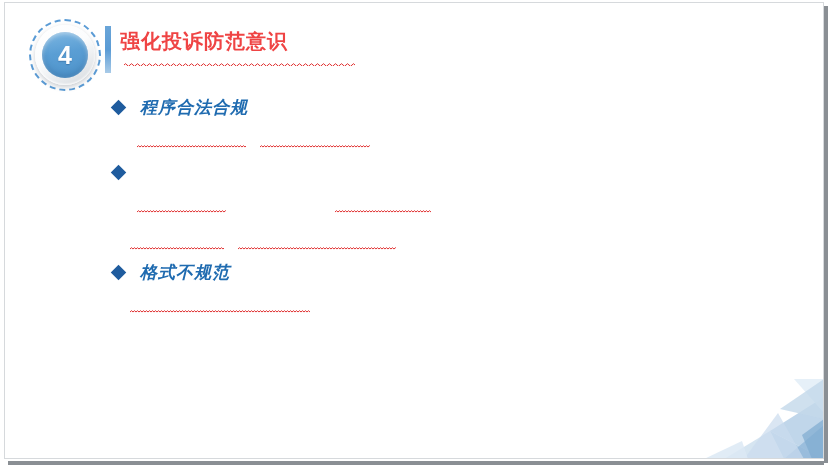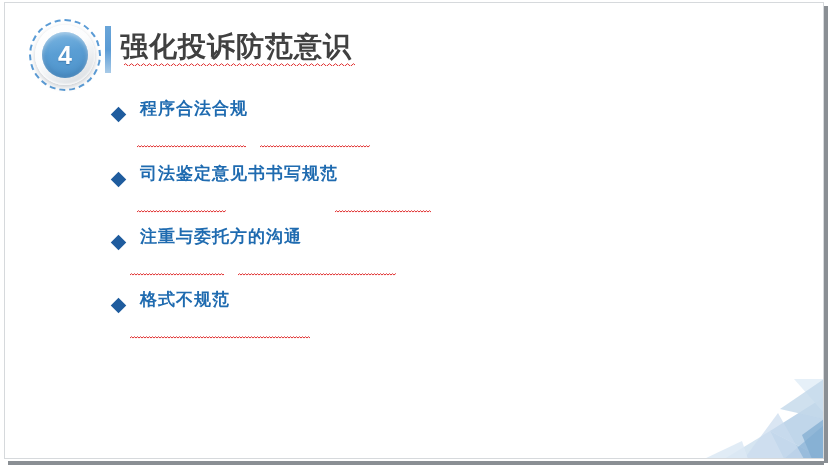--- a/index.html
+++ b/index.html
@@ -117,23 +117,23 @@
     top: 26px;
     width: 6px;
     height: 47px;
     background: linear-gradient(180deg, #6aa5d8 0%, #5a9bd5 50%, #a9cbe8 100%);
     z-index: 10;
   }
   .title-text {
     position: absolute;
     left: 120px;
     top: 28px;
-    font-size: 28px;
-    font-weight: bold;
-    color: #404040;
+    font-size: 20px;
+    font-weight: bold;
+    color: #ef4444;
     letter-spacing: 1px;
     white-space: nowrap;
     z-index: 10;
   }
   .title-squiggle {
     position: absolute;
     left: 124px;
     top: 62px;
     width: 232px;
     height: 4px;
@@ -143,22 +143,23 @@
   
   .body-list {
     position: absolute;
     left: 110px;
     top: 94px;
     width: 600px;
     z-index: 8;
   }
   .item-head {
     display: flex;
-    align-items: flex-end;
+    align-items: center;
     height: 26px;
+    font-style: italic;
   }
   .bullet-diamond {
     width: 11px;
     height: 11px;
     background: #1f5c9e;
     transform: rotate(45deg);
     flex: 0 0 auto;
     margin-right: 16px;
     margin-left: 3px;
   }
@@ -236,35 +237,30 @@
       <span class="sub-row">调查材料质证、鉴定过程见证、收费合理性</span>
     <svg class="sub-squiggle" viewBox="0 0 109.44 4" preserveAspectRatio="none" style="left: 0px; width: 109.44px;">
           <path d="M0 3 Q1.5 0.4 3 3 Q4.5 0.4 6 3 Q7.5 0.4 9 3 Q10.5 0.4 12 3 Q13.5 0.4 15 3 Q16.5 0.4 18 3 Q19.5 0.4 21 3 Q22.5 0.4 24 3 Q25.5 0.4 27 3 Q28.5 0.4 30 3 Q31.5 0.4 33 3 Q34.5 0.4 36 3 Q37.5 0.4 39 3 Q40.5 0.4 42 3 Q43.5 0.4 45 3 Q46.5 0.4 48 3 Q49.5 0.4 51 3 Q52.5 0.4 54 3 Q55.5 0.4 57 3 Q58.5 0.4 60 3 Q61.5 0.4 63 3 Q64.5 0.4 66 3 Q67.5 0.4 69 3 Q70.5 0.4 72 3 Q73.5 0.4 75 3 Q76.5 0.4 78 3 Q79.5 0.4 81 3 Q82.5 0.4 84 3 Q85.5 0.4 87 3 Q88.5 0.4 90 3 Q91.5 0.4 93 3 Q94.5 0.4 96 3 Q97.5 0.4 99 3 Q100.5 0.4 102 3 Q103.5 0.4 105 3 Q106.5 0.4 108 3 Q109.5 0.4 111 3" fill="none" stroke="#e03030" stroke-width="1"></path>
         </svg><svg class="sub-squiggle" viewBox="0 0 109.44000000000003 4" preserveAspectRatio="none" style="left: 123.12px; width: 109.44px;">
           <path d="M0 3 Q1.5 0.4 3 3 Q4.5 0.4 6 3 Q7.5 0.4 9 3 Q10.5 0.4 12 3 Q13.5 0.4 15 3 Q16.5 0.4 18 3 Q19.5 0.4 21 3 Q22.5 0.4 24 3 Q25.5 0.4 27 3 Q28.5 0.4 30 3 Q31.5 0.4 33 3 Q34.5 0.4 36 3 Q37.5 0.4 39 3 Q40.5 0.4 42 3 Q43.5 0.4 45 3 Q46.5 0.4 48 3 Q49.5 0.4 51 3 Q52.5 0.4 54 3 Q55.5 0.4 57 3 Q58.5 0.4 60 3 Q61.5 0.4 63 3 Q64.5 0.4 66 3 Q67.5 0.4 69 3 Q70.5 0.4 72 3 Q73.5 0.4 75 3 Q76.5 0.4 78 3 Q79.5 0.4 81 3 Q82.5 0.4 84 3 Q85.5 0.4 87 3 Q88.5 0.4 90 3 Q91.5 0.4 93 3 Q94.5 0.4 96 3 Q97.5 0.4 99 3 Q100.5 0.4 102 3 Q103.5 0.4 105 3 Q106.5 0.4 108 3 Q109.5 0.4 111 3" fill="none" stroke="#e03030" stroke-width="1"></path>
         </svg></div>
 
     <div class="gap-1"></div>
     <div class="item-head">
       <span class="bullet-diamond"></span>
-      <span class="item-head-text">司法鉴定意见书书写规范</span>
     </div>
     <div class="item-sub">
       <span class="sub-row">文字错误、用语不专业、格式不规范、盖章</span>
     <svg class="sub-squiggle" viewBox="0 0 88.92 4" preserveAspectRatio="none" style="left: 0px; width: 88.92px;">
           <path d="M0 3 Q1.5 0.4 3 3 Q4.5 0.4 6 3 Q7.5 0.4 9 3 Q10.5 0.4 12 3 Q13.5 0.4 15 3 Q16.5 0.4 18 3 Q19.5 0.4 21 3 Q22.5 0.4 24 3 Q25.5 0.4 27 3 Q28.5 0.4 30 3 Q31.5 0.4 33 3 Q34.5 0.4 36 3 Q37.5 0.4 39 3 Q40.5 0.4 42 3 Q43.5 0.4 45 3 Q46.5 0.4 48 3 Q49.5 0.4 51 3 Q52.5 0.4 54 3 Q55.5 0.4 57 3 Q58.5 0.4 60 3 Q61.5 0.4 63 3 Q64.5 0.4 66 3 Q67.5 0.4 69 3 Q70.5 0.4 72 3 Q73.5 0.4 75 3 Q76.5 0.4 78 3 Q79.5 0.4 81 3 Q82.5 0.4 84 3 Q85.5 0.4 87 3 Q88.5 0.4 90 3" fill="none" stroke="#e03030" stroke-width="1"></path>
         </svg><svg class="sub-squiggle" viewBox="0 0 95.76 4" preserveAspectRatio="none" style="left: 198.36px; width: 95.76px;">
           <path d="M0 3 Q1.5 0.4 3 3 Q4.5 0.4 6 3 Q7.5 0.4 9 3 Q10.5 0.4 12 3 Q13.5 0.4 15 3 Q16.5 0.4 18 3 Q19.5 0.4 21 3 Q22.5 0.4 24 3 Q25.5 0.4 27 3 Q28.5 0.4 30 3 Q31.5 0.4 33 3 Q34.5 0.4 36 3 Q37.5 0.4 39 3 Q40.5 0.4 42 3 Q43.5 0.4 45 3 Q46.5 0.4 48 3 Q49.5 0.4 51 3 Q52.5 0.4 54 3 Q55.5 0.4 57 3 Q58.5 0.4 60 3 Q61.5 0.4 63 3 Q64.5 0.4 66 3 Q67.5 0.4 69 3 Q70.5 0.4 72 3 Q73.5 0.4 75 3 Q76.5 0.4 78 3 Q79.5 0.4 81 3 Q82.5 0.4 84 3 Q85.5 0.4 87 3 Q88.5 0.4 90 3 Q91.5 0.4 93 3 Q94.5 0.4 96 3" fill="none" stroke="#e03030" stroke-width="1"></path>
         </svg></div>
 
     <div class="gap-2"></div>
-    <div class="item-head">
-      <span class="bullet-diamond"></span>
-      <span class="item-head-text">注重与委托方的沟通</span>
-    </div>
     <div class="item-sub" style="margin-left:20px;">
       <span class="sub-row">鉴定受理、鉴定材料的准备与补充、意见解释</span>
     <svg class="sub-squiggle" viewBox="0 0 93.60000000000001 4" preserveAspectRatio="none" style="left: 0px; width: 93.6px;">
           <path d="M0 3 Q1.5 0.4 3 3 Q4.5 0.4 6 3 Q7.5 0.4 9 3 Q10.5 0.4 12 3 Q13.5 0.4 15 3 Q16.5 0.4 18 3 Q19.5 0.4 21 3 Q22.5 0.4 24 3 Q25.5 0.4 27 3 Q28.5 0.4 30 3 Q31.5 0.4 33 3 Q34.5 0.4 36 3 Q37.5 0.4 39 3 Q40.5 0.4 42 3 Q43.5 0.4 45 3 Q46.5 0.4 48 3 Q49.5 0.4 51 3 Q52.5 0.4 54 3 Q55.5 0.4 57 3 Q58.5 0.4 60 3 Q61.5 0.4 63 3 Q64.5 0.4 66 3 Q67.5 0.4 69 3 Q70.5 0.4 72 3 Q73.5 0.4 75 3 Q76.5 0.4 78 3 Q79.5 0.4 81 3 Q82.5 0.4 84 3 Q85.5 0.4 87 3 Q88.5 0.4 90 3 Q91.5 0.4 93 3 Q94.5 0.4 96 3" fill="none" stroke="#e03030" stroke-width="1"></path>
         </svg><svg class="sub-squiggle" viewBox="0 0 158.4 4" preserveAspectRatio="none" style="left: 108px; width: 158.4px;">
           <path d="M0 3 Q1.5 0.4 3 3 Q4.5 0.4 6 3 Q7.5 0.4 9 3 Q10.5 0.4 12 3 Q13.5 0.4 15 3 Q16.5 0.4 18 3 Q19.5 0.4 21 3 Q22.5 0.4 24 3 Q25.5 0.4 27 3 Q28.5 0.4 30 3 Q31.5 0.4 33 3 Q34.5 0.4 36 3 Q37.5 0.4 39 3 Q40.5 0.4 42 3 Q43.5 0.4 45 3 Q46.5 0.4 48 3 Q49.5 0.4 51 3 Q52.5 0.4 54 3 Q55.5 0.4 57 3 Q58.5 0.4 60 3 Q61.5 0.4 63 3 Q64.5 0.4 66 3 Q67.5 0.4 69 3 Q70.5 0.4 72 3 Q73.5 0.4 75 3 Q76.5 0.4 78 3 Q79.5 0.4 81 3 Q82.5 0.4 84 3 Q85.5 0.4 87 3 Q88.5 0.4 90 3 Q91.5 0.4 93 3 Q94.5 0.4 96 3 Q97.5 0.4 99 3 Q100.5 0.4 102 3 Q103.5 0.4 105 3 Q106.5 0.4 108 3 Q109.5 0.4 111 3 Q112.5 0.4 114 3 Q115.5 0.4 117 3 Q118.5 0.4 120 3 Q121.5 0.4 123 3 Q124.5 0.4 126 3 Q127.5 0.4 129 3 Q130.5 0.4 132 3 Q133.5 0.4 135 3 Q136.5 0.4 138 3 Q139.5 0.4 141 3 Q142.5 0.4 144 3 Q145.5 0.4 147 3 Q148.5 0.4 150 3 Q151.5 0.4 153 3 Q154.5 0.4 156 3 Q157.5 0.4 159 3" fill="none" stroke="#e03030" stroke-width="1"></path>
         </svg></div>
 
     <div class="gap-2"></div>
     <div class="item-head">

